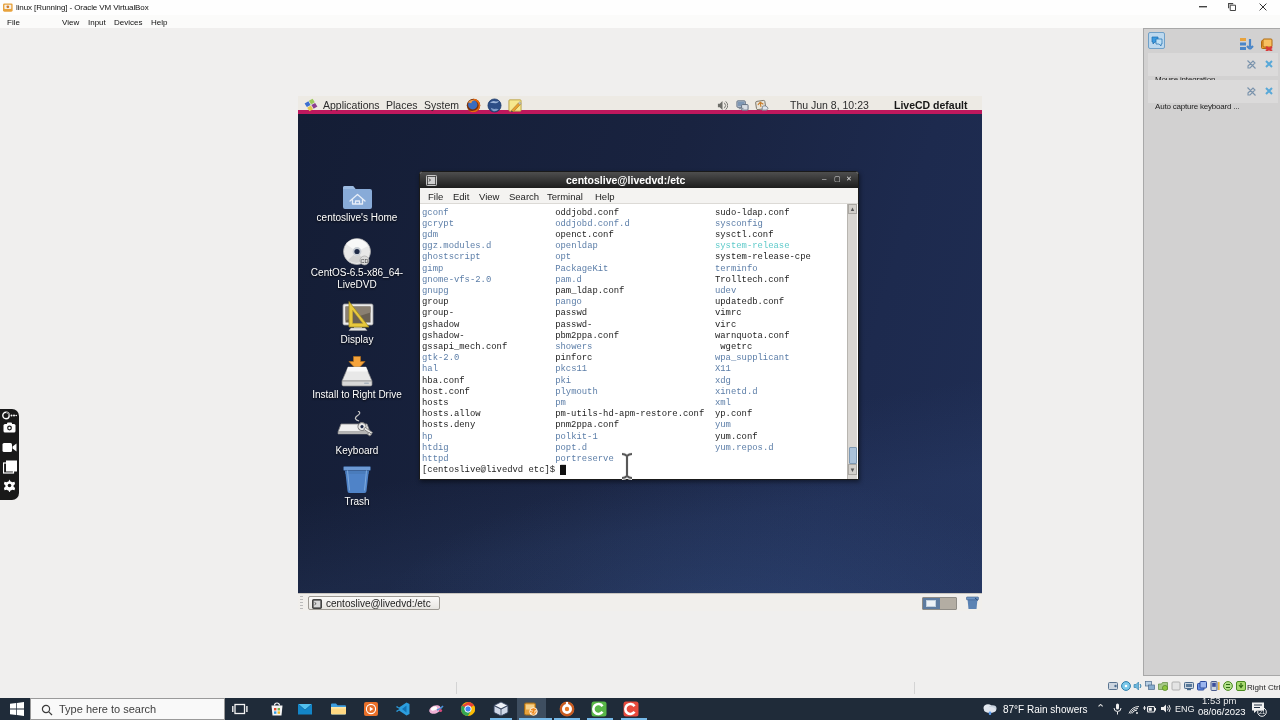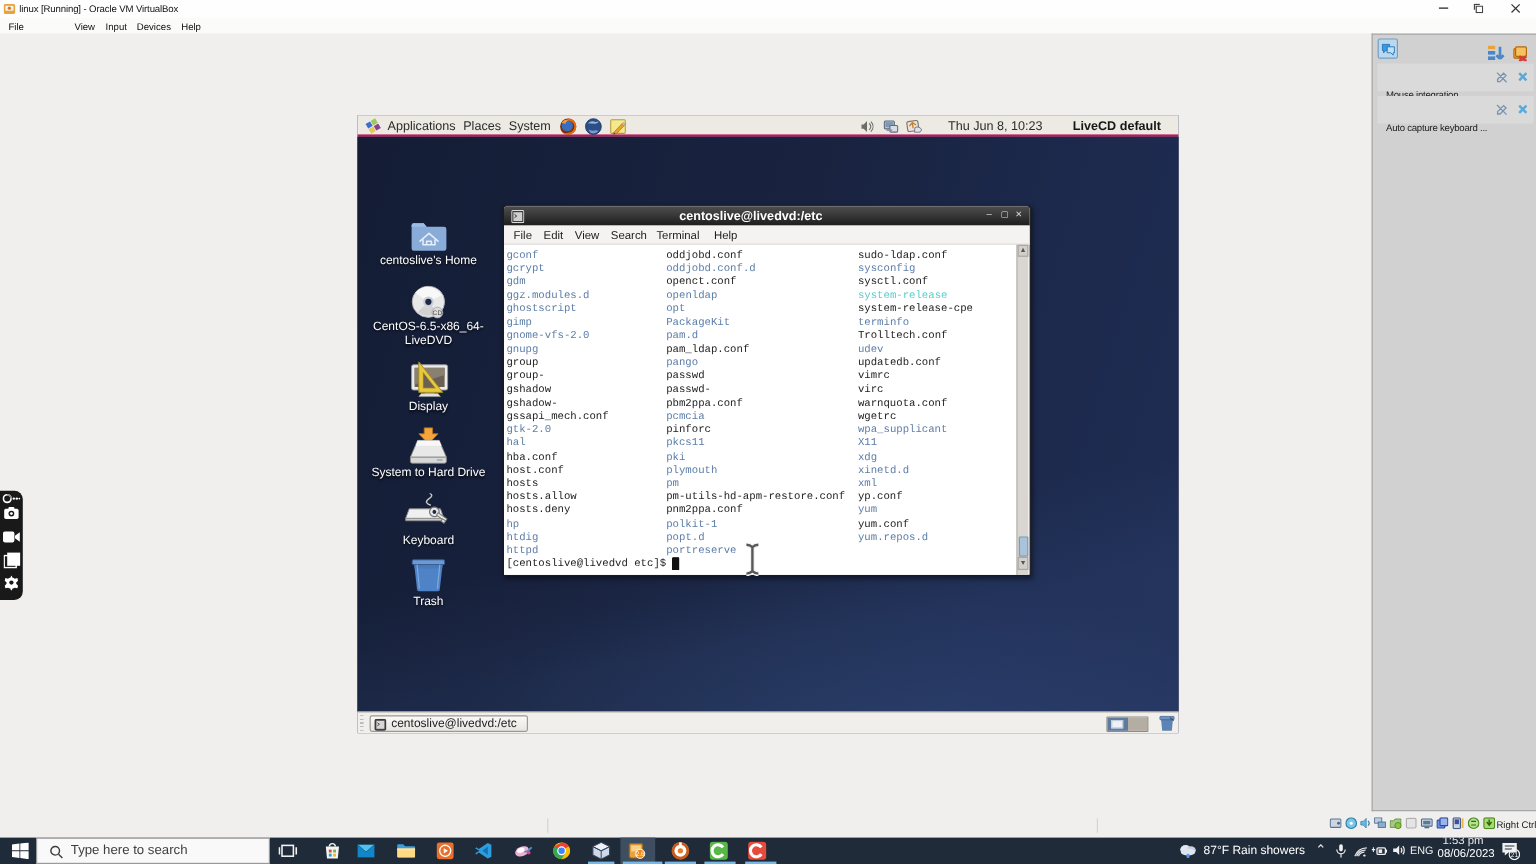--- a/index.html
+++ b/index.html
@@ -9,21 +9,21 @@
 
 #vbx-titlebar { left:0; top:0; width:1280px; height:15px; background:#fefefe; }
 #vbx-title { left:16px; top:3px; font-size:8px; letter-spacing:-0.1px; color:#111; }
 #vbx-icon { left:3px; top:2px; width:11px; height:11px; }
 #vbx-menubar { left:0; top:15px; width:1280px; height:13px; background:#fbfbfa; font-size:8px; color:#111; }
 #vbx-menubar span { position:absolute; top:2.5px; }
 #vbx-client { left:0; top:28px; width:1280px; height:670px; background:#f0efee; }
 
 #vm { left:298px; top:96px; width:684px; height:515px; background:#1b2746; }
 
-#gpanel-top { left:0; top:0; width:684px; height:18px; background:#edeae4; border-bottom:2px solid #be185d; font-size:10.5px; color:#2c2c2c; }
+#gpanel-top { left:0; top:0; width:684px; height:18px; background:#edeae4; border-bottom:4px solid #be185d; font-size:10.5px; color:#2c2c2c; }
 #gpanel-top span.m { position:absolute; top:3px; }
 
 #desktop { left:0; top:18px; width:684px; height:479px;
   background:
    radial-gradient(ellipse 540px 260px at 63% 112%, rgba(70,108,172,0.27), rgba(70,108,172,0) 68%),
    linear-gradient(170deg, rgba(0,0,0,0) 64%, rgba(80,118,186,0.10) 80%),
    linear-gradient(106deg, #141d35 0%, #192340 48%, #1d2a4e 78%, #1f2d53 100%);
   background-color:#1b2540; }
 
 #gpanel-bot { left:0; top:497px; width:684px; height:18px; background:#f1efec; border-top:1px solid #c8c5c0; }
@@ -172,21 +172,21 @@
         <div class="dlabel" style="top:33px;">Display</div>
       </div>
       <div class="dicon" style="top:242px;">
         <svg style="display:block; margin:0 auto;" width="34" height="32" viewBox="0 0 34 32">
           <path d="M13.5 0.5 h7 v5 h4.5 l-8 8.5 -8-8.5 h4.5 z" fill="#f5a33b" stroke="#b5701a" stroke-width="0.7"></path>
           <path d="M8 11 h18 l6 14 H2 z" fill="#e8e8e8" stroke="#8a8a8a" stroke-width="0.7"></path>
           <path d="M8 11 h18 l2 4.5 H6.5 z" fill="#f8f8f8"></path>
           <path d="M2 25 h30 v3.5 a1.5 1.5 0 0 1 -1.5 1.5 h-27 a1.5 1.5 0 0 1 -1.5 -1.5 z" fill="#d8d8d8" stroke="#8a8a8a" stroke-width="0.7"></path>
           <rect x="24" y="26.5" width="5" height="1.6" rx="0.8" fill="#aab4be"></rect>
         </svg>
-        <div class="dlabel" style="top:33px;">System to Hard Drive</div>
+        <div class="dlabel" style="top:33px;">Install to Right Drive</div>
       </div>
       <div class="dicon" style="top:297px;">
         <svg style="display:block; margin:0 auto;" width="40" height="32" viewBox="0 0 40 32">
           <path d="M22 10 q-6 -2 -2 -5 q5 -3 1 -5" stroke="#c8c8c8" stroke-width="1.2" fill="none"></path>
           <path d="M4 13 h26 l3 8 H1 z" fill="#f0f0f0" stroke="#888" stroke-width="0.8"></path>
           <path d="M1 21 h32 v2 H1 z" fill="#c8c8c8" stroke="#888" stroke-width="0.6"></path>
           <g transform="translate(24,10) rotate(35)">
             <circle cx="4" cy="4" r="4" fill="#e8e8e8" stroke="#777" stroke-width="1"></circle>
             <circle cx="4" cy="4" r="1.6" fill="#1d2946"></circle>
             <rect x="7" y="2.8" width="9" height="2.4" fill="#e8e8e8" stroke="#777" stroke-width="0.8"></rect>
@@ -231,21 +231,21 @@
 <b>gdm</b>                      openct.conf                   sysctl.conf
 <b>ggz.modules.d</b>            <b>openldap</b>                      <i>system-release</i>
 <b>ghostscript</b>              <b>opt</b>                           system-release-cpe
 <b>gimp</b>                     <b>PackageKit</b>                    <b>terminfo</b>
 <b>gnome-vfs-2.0</b>            <b>pam.d</b>                         Trolltech.conf
 <b>gnupg</b>                    pam_ldap.conf                 <b>udev</b>
 group                    <b>pango</b>                         updatedb.conf
 group-                   passwd                        vimrc
 gshadow                  passwd-                       virc
 gshadow-                 pbm2ppa.conf                  warnquota.conf
-gssapi_mech.conf         <b>pcmcia</b>                        wgetrc
+gssapi_mech.conf         <b>showers</b>                        wgetrc
 <b>gtk-2.0</b>                  pinforc                       <b>wpa_supplicant</b>
 <b>hal</b>                      <b>pkcs11</b>                        <b>X11</b>
 hba.conf                 <b>pki</b>                           <b>xdg</b>
 host.conf                <b>plymouth</b>                      <b>xinetd.d</b>
 hosts                    <b>pm</b>                            <b>xml</b>
 hosts.allow              pm-utils-hd-apm-restore.conf  yp.conf
 hosts.deny               pnm2ppa.conf                  <b>yum</b>
 <b>hp</b>                       <b>polkit-1</b>                      yum.conf
 <b>htdig</b>                    <b>popt.d</b>                        <b>yum.repos.d</b>
 <b>httpd</b>                    <b>portreserve</b>

